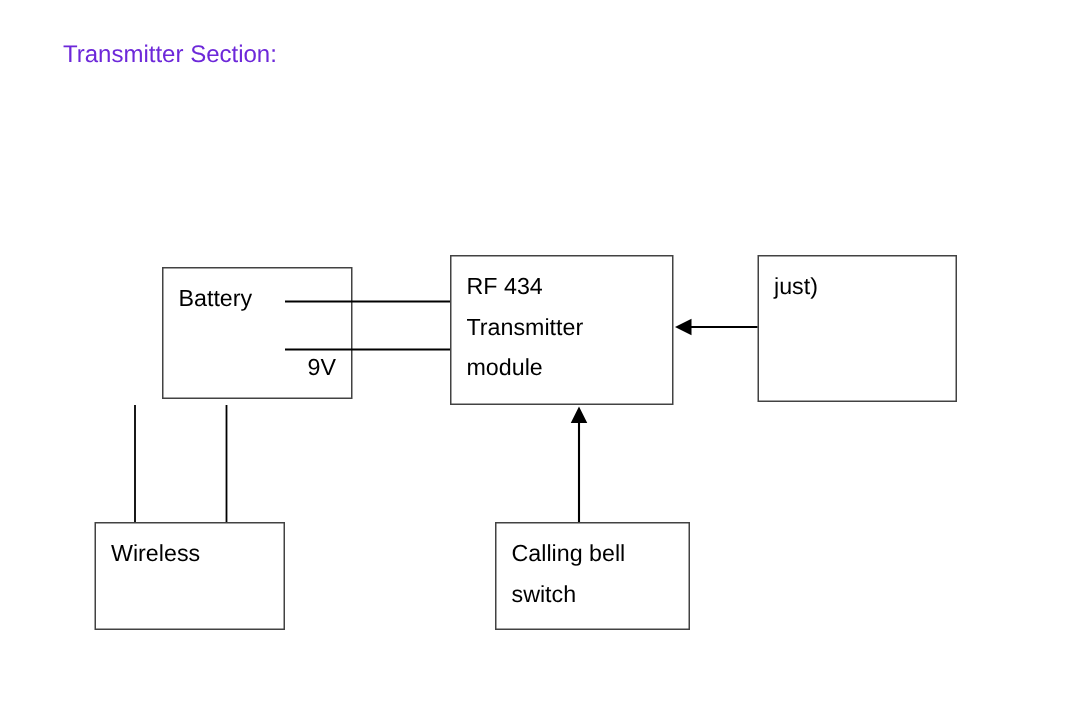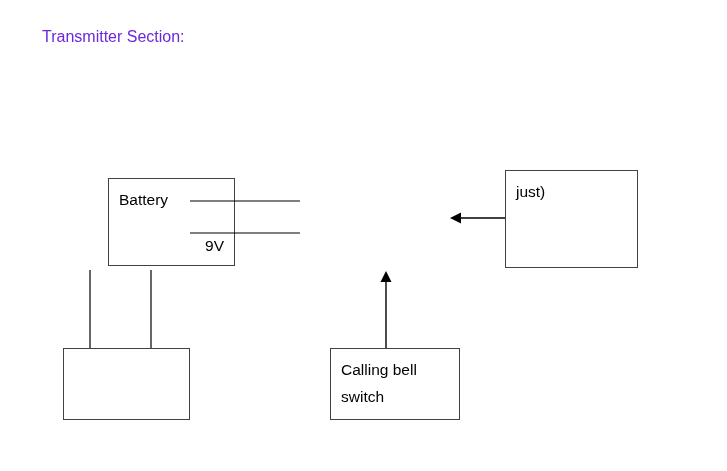--- a/index.html
+++ b/index.html
@@ -55,26 +55,32 @@
 
 <div class="canvas">
 
   <div class="title">Transmitter Section:</div>
 
   <div class="box box-battery">
     <div class="line">Battery</div>
     <div class="line gap">9V</div>
   </div>
 
+  <div class="box box-rf">
+    <div class="line">RF 434</div>
+    <div class="line">Transmitter</div>
+    <div class="line">module</div>
+  </div>
 
   <div class="box box-door">
     <div class="line">just)</div>
   </div>
 
   <div class="box box-camera">
+    <div class="line">Wireless</div>
   </div>
 
   <div class="box box-bell">
     <div class="line">Calling bell</div>
     <div class="line">switch</div>
   </div>
 
   <svg class="wires" width="727" height="471" viewBox="0 0 727 471" xmlns="http://www.w3.org/2000/svg">
 
     <line x1="190" y1="201" x2="300" y2="201" stroke="#000000" stroke-width="1.2"></line>

